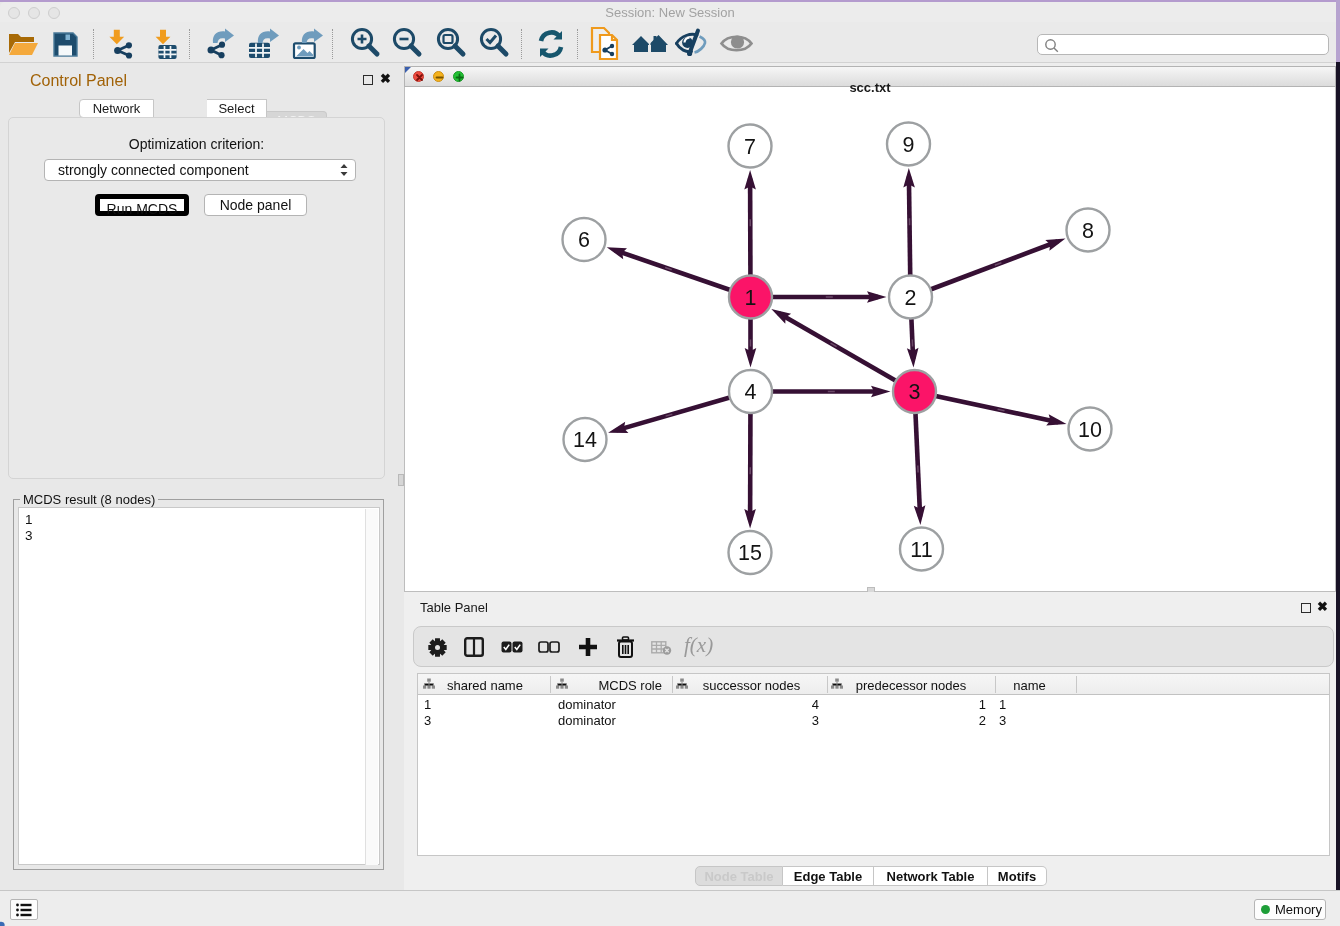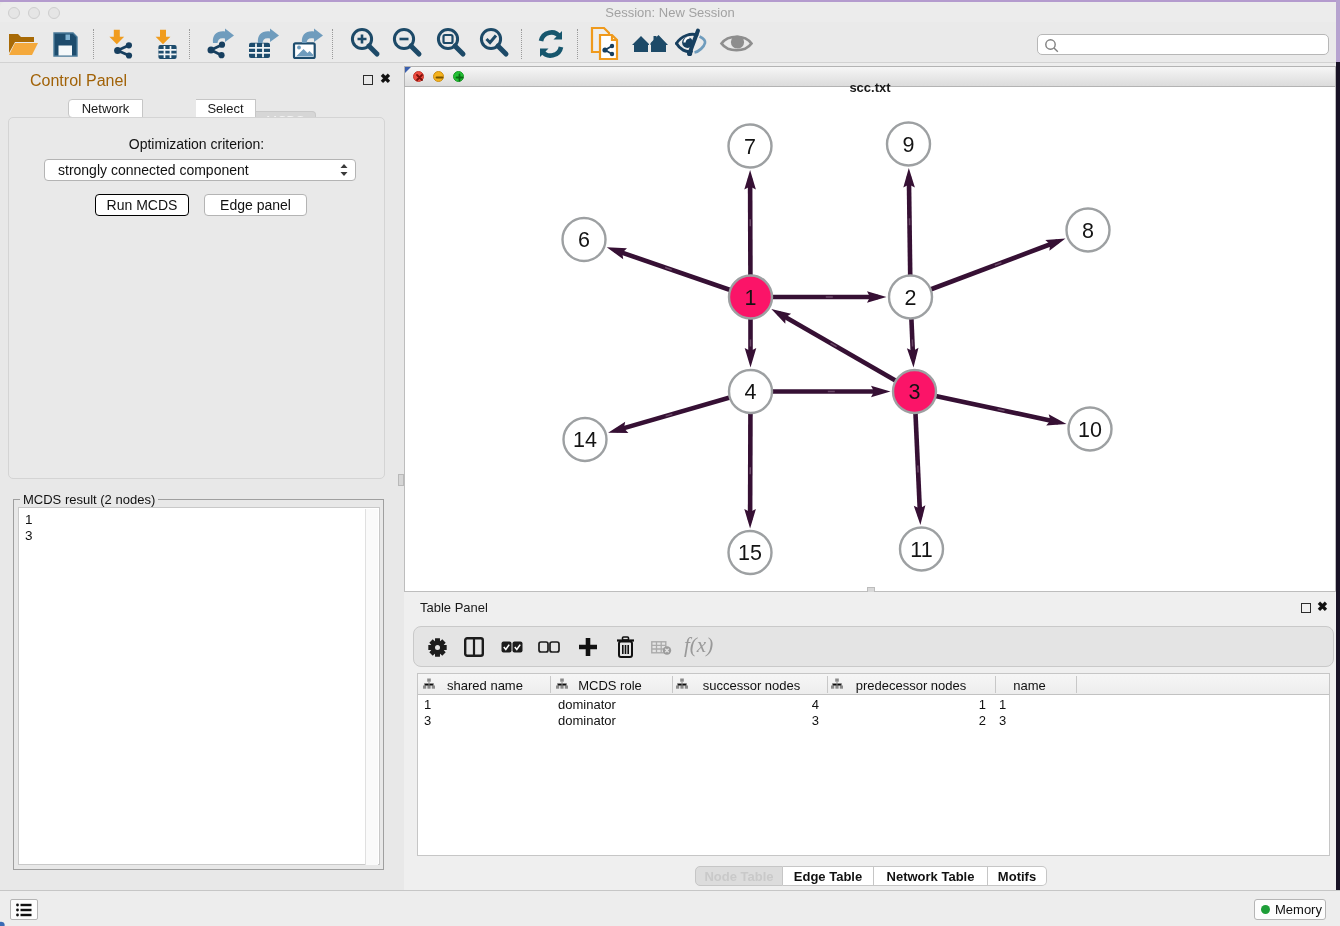--- a/index.html
+++ b/index.html
@@ -146,41 +146,41 @@
       <circle cx="6.5" cy="6.5" r="4.7" fill="none" stroke="#7f7f7f" stroke-width="1.4"></circle>
       <line x1="10" y1="10" x2="13.8" y2="13.8" stroke="#7f7f7f" stroke-width="1.4"></line>
     </svg>
 </div>
 
 <div class="abs" style="left:0;top:63px;width:404px;height:827px;background:#e8e8e8;"></div>
 <div class="abs" style="left:16px;top:72px;font-size:16px;color:#a16207;margin-left:14px;">Control Panel</div>
 <div class="abs" style="left:363px;top:75px;width:10px;height:10px;border:1.6px solid #2b2b2b;"></div>
 <div class="abs" style="left:380px;top:71px;font-size:13px;font-weight:bold;color:#111;">✖</div>
 
-<div class="abs" style="left:68px;top:99px;width:248px;height:19px;padding-left:28px;">
+<div class="abs" style="left:79px;top:99px;width:248px;height:19px;padding-left:28px;">
   <div class="abs" style="left:0;top:0;width:75px;height:19px;background:#fff;border:1px solid #c6c6c6;border-radius:4px 0 0 4px;font-size:13px;color:#1a1a1a;text-align:center;line-height:18px;">Network</div>
   <div class="abs" style="left:75px;top:0;width:53px;height:19px;background:#fff;border:1px solid #c6c6c6;border-left:none;font-size:13px;color:#1a1a1a;text-align:right;line-height:18px;margin-top:32px;">Style</div>
   <div class="abs" style="left:128px;top:0;width:60px;height:19px;background:#fff;border:1px solid #c6c6c6;border-left:none;font-size:13px;color:#1a1a1a;text-align:center;line-height:18px;">Select</div>
   <div class="abs" style="left:188px;top:0;width:60px;height:19px;background:#d6d6d6;border:1px solid #c9c9c9;border-left:none;border-radius:0 4px 4px 0;font-size:13px;color:#f2f2f2;text-align:center;line-height:18px;margin-top:12px;">MCDS</div>
 </div>
 
 <div class="abs" style="left:8px;top:117px;width:377px;height:362px;background:#e9e9e9;border:1px solid #d4d4d4;border-radius:5px;"></div>
 <div class="abs" style="left:8px;top:136px;width:377px;text-align:center;font-size:14px;color:#111;">Optimization criterion:</div>
 <div class="abs" style="left:44px;top:159px;width:312px;height:22px;background:#fff;border:1px solid #b4b4b4;border-radius:4px;">
   <div class="abs" style="left:13px;top:2px;font-size:14px;color:#111;">strongly connected component</div>
   <svg width="10" height="14" viewBox="0 0 10 14" style="position:absolute;right:6px;top:3px;">
       <path d="M1.5 5 L5 1 L8.5 5 Z" fill="#3a3a3a"></path>
       <path d="M1.5 9 L5 13 L8.5 9 Z" fill="#3a3a3a"></path>
     </svg>
 </div>
-<div class="abs" style="left:95px;top:194px;width:94px;height:22px;background:#fff;border:1px solid #000000;border-radius:4px;font-size:14px;color:#111;text-align:center;line-height:20px;">Run MCDS</div>
-<div class="abs" style="left:204px;top:194px;width:103px;height:22px;background:#fff;border:1px solid #b4b4b4;border-radius:4px;font-size:14px;color:#111;text-align:center;line-height:20px;">Edge panel</div>
+<div class="abs" style="left:95px;top:194px;width:94px;height:22px;background:#fff;border:5px solid #000000;border-radius:4px;font-size:14px;color:#111;text-align:center;line-height:20px;">Run MCDS</div>
+<div class="abs" style="left:204px;top:194px;width:103px;height:22px;background:#fff;border:1px solid #b4b4b4;border-radius:4px;font-size:14px;color:#111;text-align:center;line-height:20px;">Node panel</div>
 
 <div class="abs" style="left:13px;top:499px;width:371px;height:371px;border:1px solid #9f9f9f;"></div>
-<div class="abs" style="left:20px;top:492px;background:#e8e8e8;padding:0 3px;font-size:13px;color:#111;">MCDS result (2 nodes)</div>
+<div class="abs" style="left:20px;top:492px;background:#e8e8e8;padding:0 3px;font-size:13px;color:#111;">MCDS result (8 nodes)</div>
 <div class="abs" style="left:18px;top:507px;width:362px;height:358px;background:#fff;border:1px solid #c9c9c9;">
   <div class="abs" style="left:6px;top:4px;font-size:13.5px;color:#111;line-height:16px;">1<br>3</div>
   <div class="abs" style="right:1px;top:1px;width:13px;height:356px;background:#fafafa;border-left:1px solid #e0e0e0;"></div>
 </div>
 
 <div class="abs" style="left:404px;top:63px;width:932px;height:827px;background:#ededed;"></div>
 
 <div class="abs" style="left:1336px;top:0;width:4px;height:62px;background:#b6a3cf;"></div>
 <div class="abs" style="left:1336px;top:62px;width:4px;height:859px;background:#191326;"></div>
 <div class="abs" style="left:1336px;top:921px;width:4px;height:5px;background:#cfcfcf;"></div>
@@ -372,21 +372,21 @@
     <g fill="#8a8a8a">
       <rect x="4.2" y="0.5" width="3.6" height="3.2"></rect>
       <rect x="0" y="7.5" width="3.2" height="3.2"></rect>
       <rect x="4.4" y="7.5" width="3.2" height="3.2"></rect>
       <rect x="8.8" y="7.5" width="3.2" height="3.2"></rect>
     </g>
     <path d="M6 3.7 L6 5.6 M1.6 7.5 L1.6 5.6 L10.4 5.6 L10.4 7.5 M6 5.6 L6 7.5" stroke="#8a8a8a" stroke-width="1"></path>
   </svg>
 
 <div class="abs" style="left:430px;top:678px;width:110px;text-align:center;font-size:13px;color:#111;">shared name</div>
-<div class="abs" style="left:558px;top:678px;width:104px;text-align:center;font-size:13px;color:#111;">MCDS role</div>
+<div class="abs" style="left:558px;top:678px;width:104px;text-align:right;font-size:13px;color:#111;">MCDS role</div>
 <div class="abs" style="left:682px;top:678px;width:139px;text-align:center;font-size:13px;color:#111;">successor nodes</div>
 <div class="abs" style="left:835px;top:678px;width:152px;text-align:center;font-size:13px;color:#111;">predecessor nodes</div>
 <div class="abs" style="left:989px;top:678px;width:81px;text-align:center;font-size:13px;color:#111;">name</div>
 
 <div class="abs" style="left:424px;top:697px;font-size:13px;color:#111;">1</div>
 <div class="abs" style="left:558px;top:697px;font-size:13px;color:#111;">dominator</div>
 <div class="abs" style="left:719px;top:697px;width:100px;text-align:right;font-size:13px;color:#111;">4</div>
 <div class="abs" style="left:886px;top:697px;width:100px;text-align:right;font-size:13px;color:#111;">1</div>
 <div class="abs" style="left:999px;top:697px;font-size:13px;color:#111;">1</div>
 <div class="abs" style="left:424px;top:713px;font-size:13px;color:#111;">3</div>

